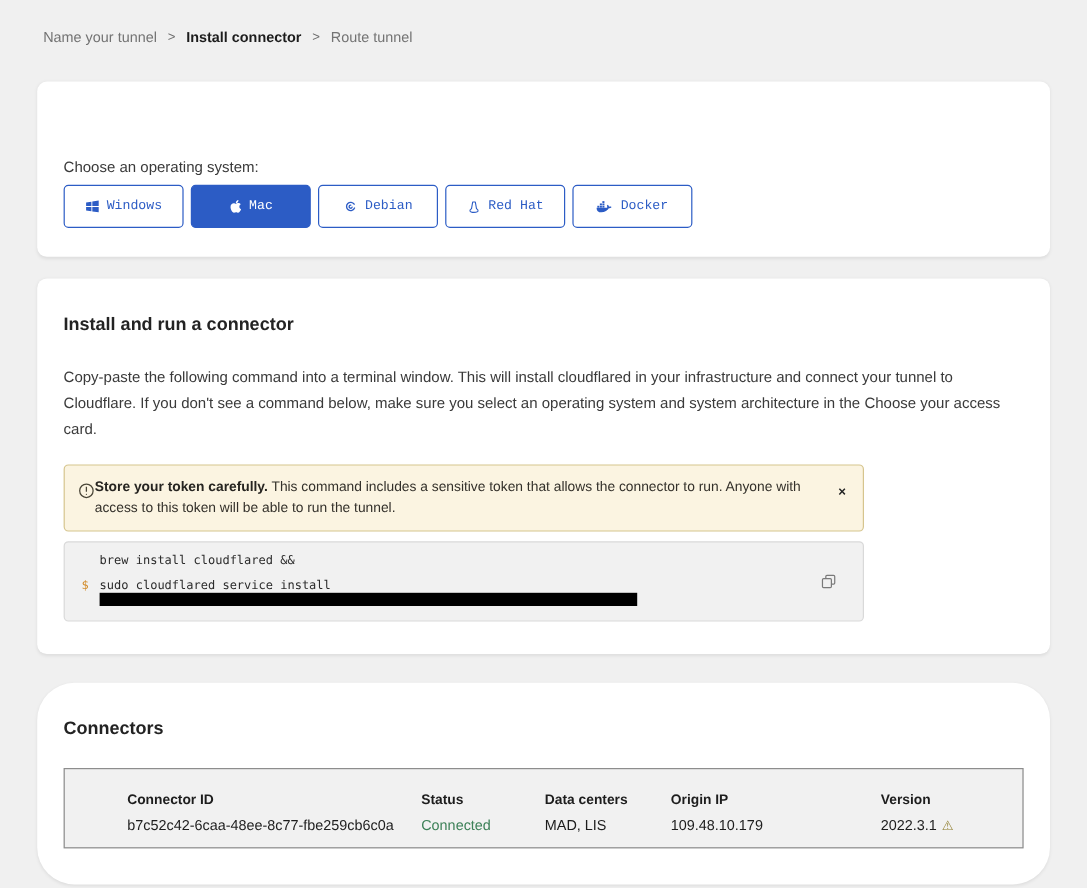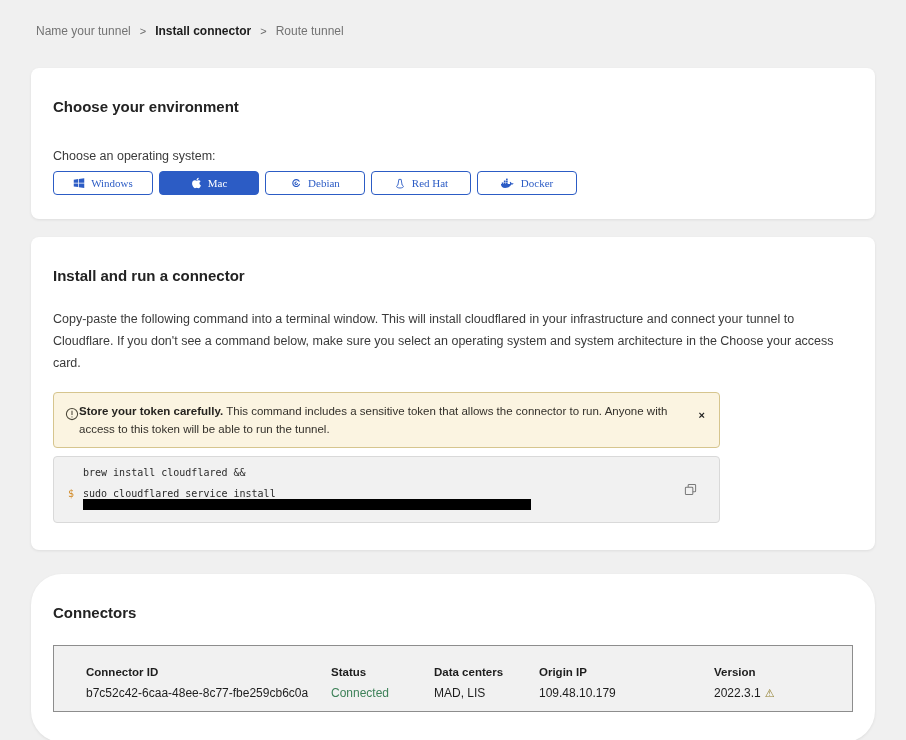--- a/index.html
+++ b/index.html
@@ -26,24 +26,24 @@
   }
   .card h2 { margin:0; font-size:15px; font-weight:bold; color:#232323; }
   .card-env   { margin-top:30px; }
   .card-install { margin-top:18px; padding-bottom:27px; }
   .card-connectors { margin-top:24px; padding-bottom:30px;border-radius:31px; }
 
   
   .os-label { margin-top:34px; font-size:12.5px; color:#3a3a3a; }
   .os-row { margin-top:8px; display:flex; gap:6px; }
   .os-btn {
-    width:100px; height:24px; box-sizing:border-box;
+    width:100px; height:36px; box-sizing:border-box;
     display:flex; align-items:center; justify-content:center; gap:6px;
     background:#ffffff; border:1px solid #2c5cc5; border-radius:4px;
-    color:#2c5cc5; font-size:11px; font-family:Liberation Serif, serif;
+    color:#2c5cc5; font-size:11px; font-family:Liberation Mono, monospace;
     cursor:pointer; padding:0;
   }
   .os-btn.selected { background:#2c5cc5; color:#ffffff; }
   .os-btn svg { display:block; }
 
   
   .install-desc { margin-top:25px; font-size:12.5px; line-height:1.75; color:#3a3a3a; max-width:800px; }
   .warn-banner {
     margin-top:17px; width:667px; box-sizing:border-box;
     background:#fbf4e1; border:1px solid #d6c58e; border-radius:4px;
@@ -72,21 +72,21 @@
   .redact-2 { width:448px; height:11px; background:#000; }
   .copy-btn {
     position:absolute; top:26px; right:22px;
     background:none; border:none; padding:0; cursor:pointer;
   }
 
   
   .conn-table {
     margin-top:24px; width:800px; box-sizing:border-box; height:67px;
     background:#f1f1f1; border:1px solid #8d8d8d;
-    padding:20px 0 0 32px;
+    padding:20px 0 0 52px;
   }
   .conn-grid { display:grid; grid-template-columns:245px 103px 105px 175px auto; }
   .conn-head { font-size:11.5px; font-weight:bold; color:#1d1d1d; padding-bottom:8px; }
   .conn-cell { font-size:12px; color:#1d1d1d; }
   .status-connected { color:#3d8158; }
   .version-warning { color:#8f7d2c; font-size:11px; margin-left:4px; }
 </style>
 </head>
 <body>
 
@@ -94,21 +94,20 @@
 
   <div class="breadcrumb">
     <span class="crumb">Name your tunnel</span>
     <span class="sep">&gt;</span>
     <span class="crumb active">Install connector</span>
     <span class="sep">&gt;</span>
     <span class="crumb">Route tunnel</span>
   </div>
 
   <div class="card card-env">
-    <h2>Choose your environment</h2>
     <div class="os-label">Choose an operating system:</div>
     <div class="os-row">
 
       <button class="os-btn">
         <span>
           <svg width="12" height="12" viewBox="0 0 16 16">
               <path fill="#2c5cc5" d="M1 3.6 6.9 2.7v4.8H1zM7.9 2.5 15 1.5v6H7.9zM1 8.6h5.9v4.8L1 12.5zM7.9 8.6H15v6l-7.1-1z"></path>
             </svg>
         </span>
         <span>Windows</span>

